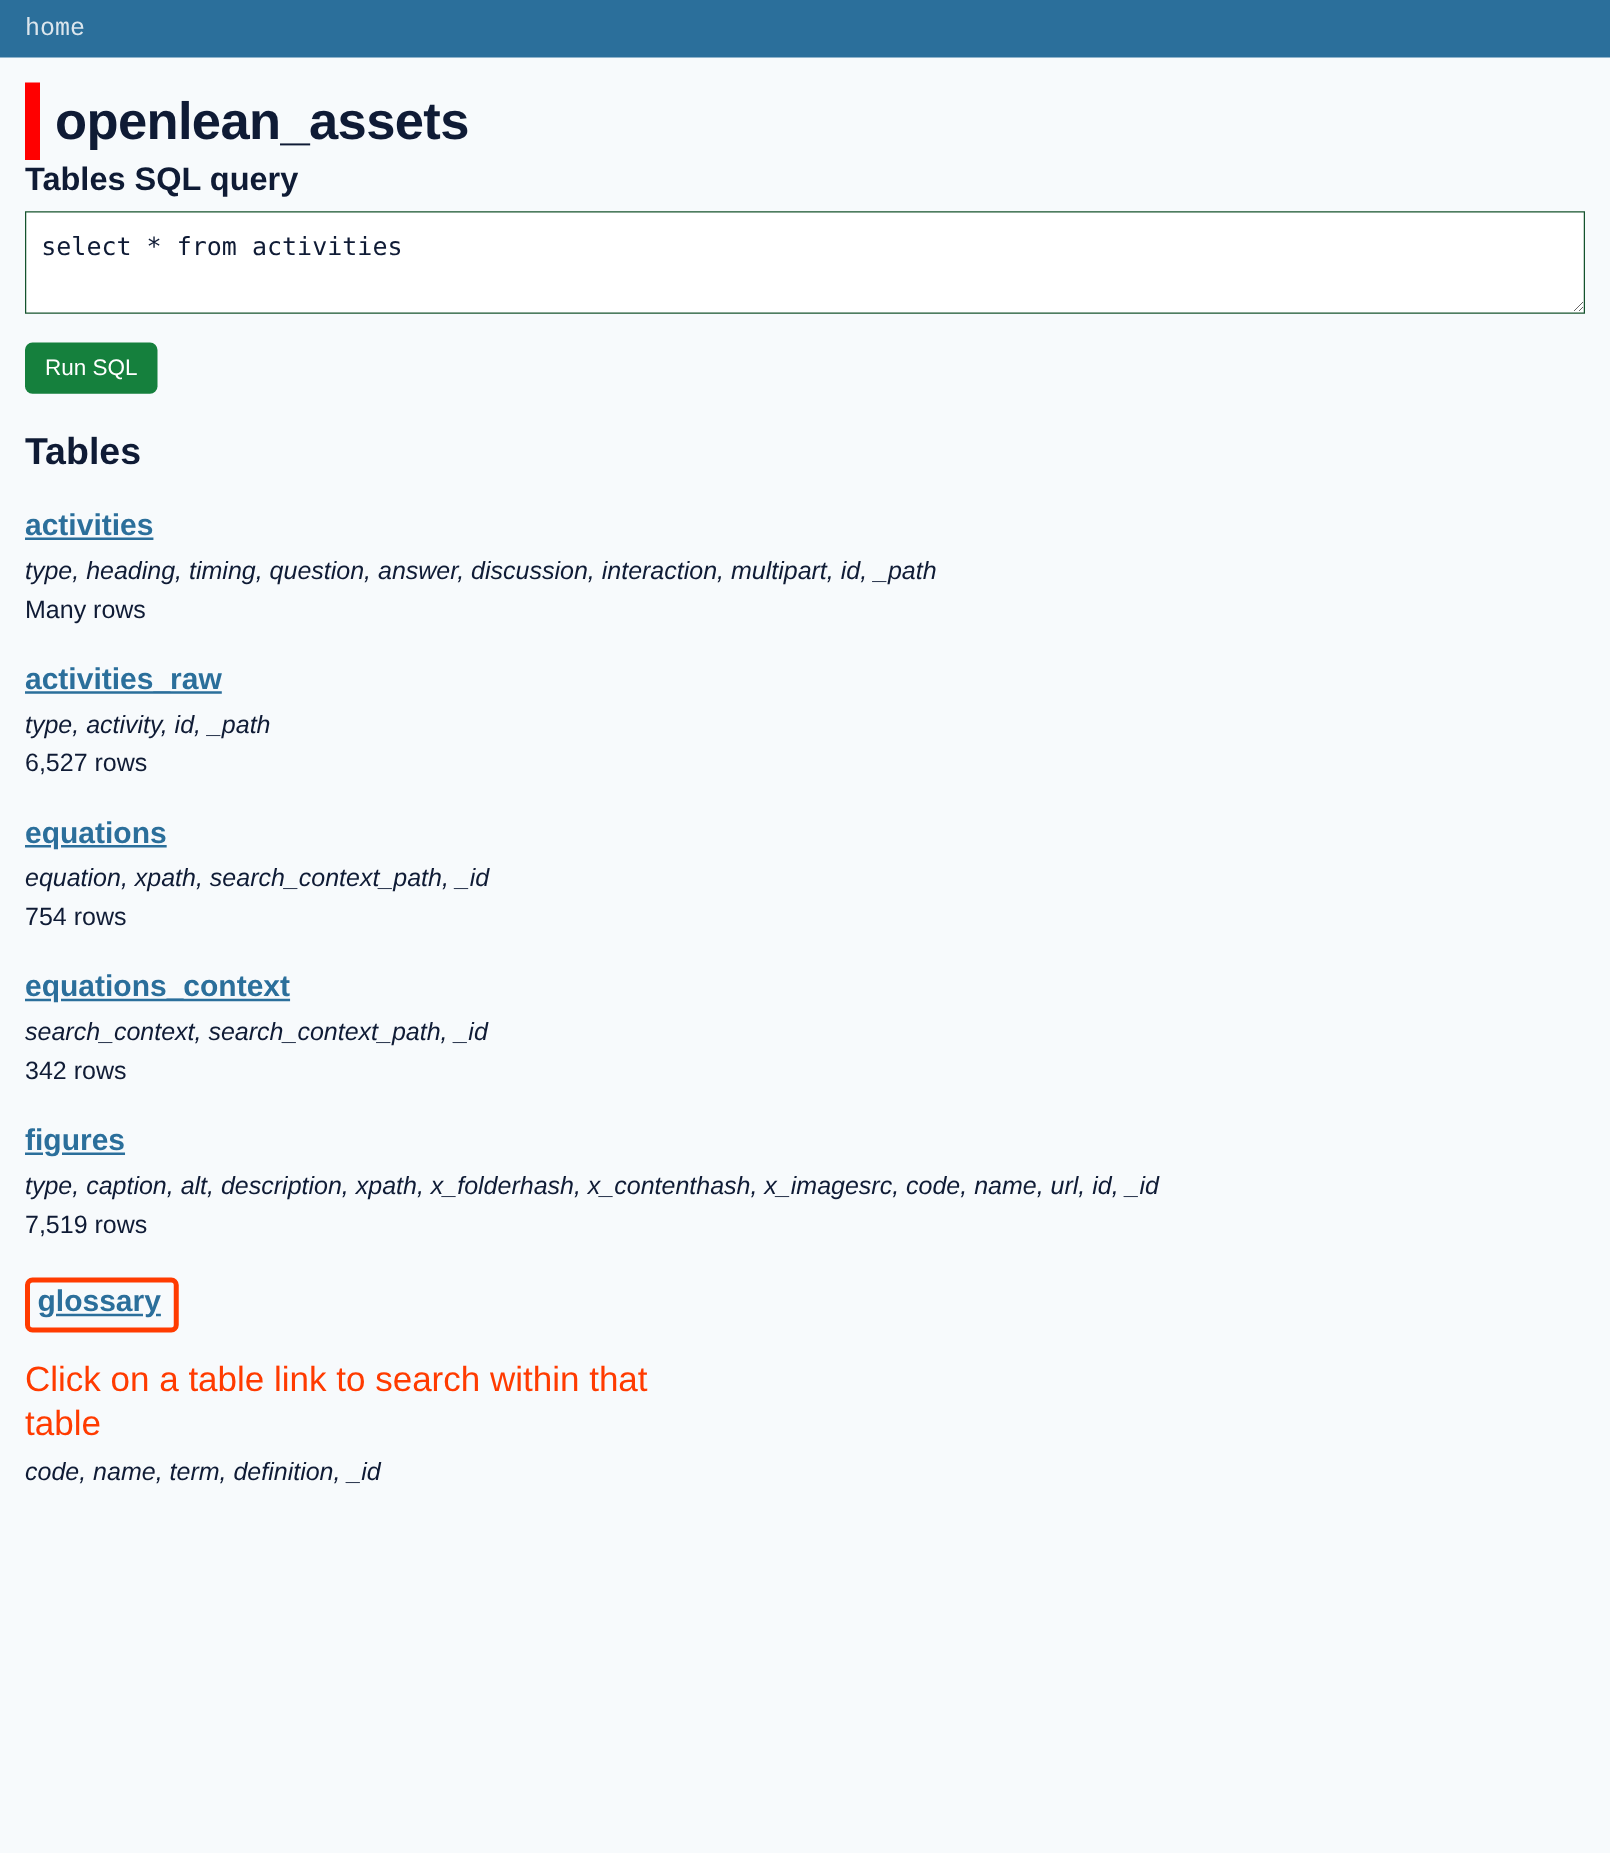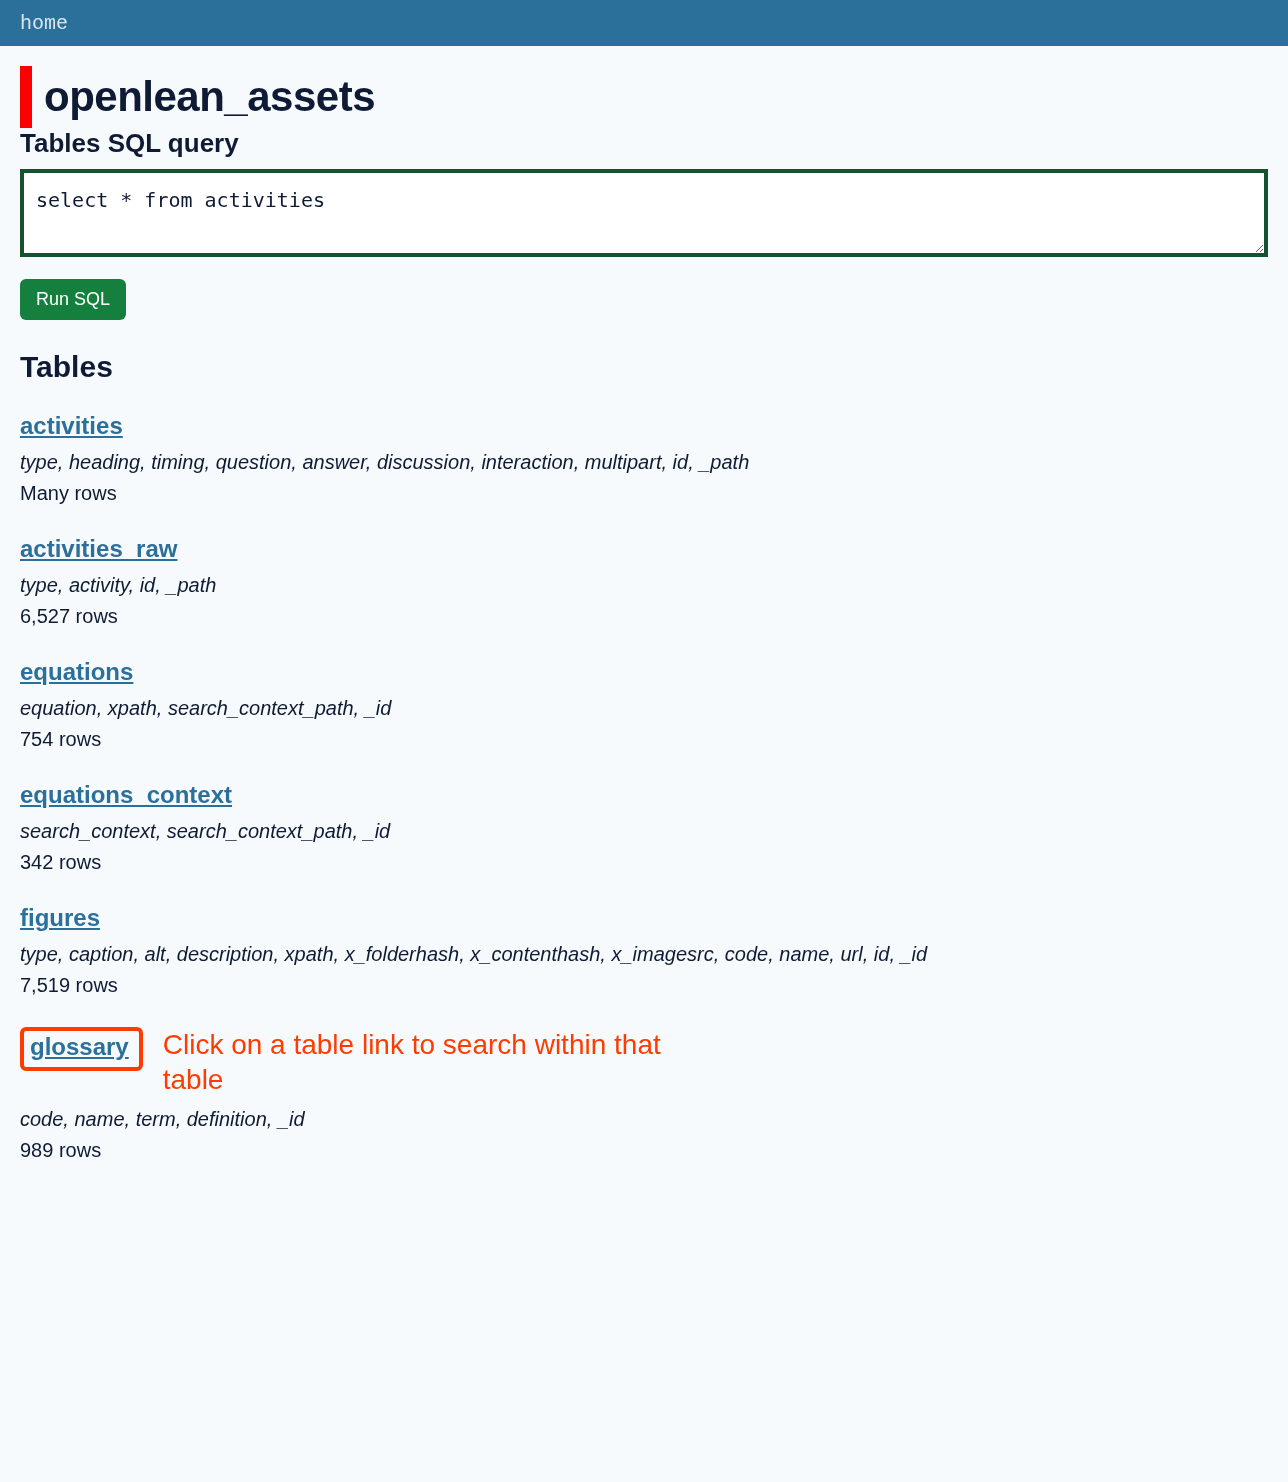--- a/index.html
+++ b/index.html
@@ -43,21 +43,21 @@
   }
   h2.section-title {
     font-size: 26px;
     font-weight: 700;
     color: #0f1b35;
     margin-bottom: 10px;
   }
   .sql-box {
     width: 100%;
     min-height: 78px;
-    border: 4px solid #14532d;
+    border: 1px solid #14532d;
     background: #ffffff;
     font-family: ui-monospace, SFMono-Regular, Menlo, Consolas, monospace;
     font-size: 20px;
     padding: 14px 12px;
     resize: vertical;
     color: #0f1b35;
     line-height: 1.3;
   }
   .run-btn {
     background: #15803d;
@@ -103,20 +103,21 @@
     border: 4px solid #ff3b00;
     border-radius: 6px;
     padding: 2px 10px 6px 6px;
     display: inline-block;
   }
   .annotation-row {
     display: flex;
     align-items: flex-start;
     gap: 20px;
     margin-bottom: 8px;
+    flex-direction: column;
   }
   .annotation-text {
     color: #ff3b00;
     font-size: 28px;
     line-height: 1.25;
     max-width: 500px;
   }
 </style>
 </head>
 <body>
@@ -147,17 +148,16 @@
       <div class="table-entry"><a href="#" class="table-link">activities_raw</a><br><div class="table-cols">type, activity, id, _path</div><div class="table-rows">6,527 rows</div></div>
       <div class="table-entry"><a href="#" class="table-link">equations</a><br><div class="table-cols">equation, xpath, search_context_path, _id</div><div class="table-rows">754 rows</div></div>
       <div class="table-entry"><a href="#" class="table-link">equations_context</a><br><div class="table-cols">search_context, search_context_path, _id</div><div class="table-rows">342 rows</div></div>
       <div class="table-entry"><a href="#" class="table-link">figures</a><br><div class="table-cols">type, caption, alt, description, xpath, x_folderhash, x_contenthash, x_imagesrc, code, name, url, id, _id</div><div class="table-rows">7,519 rows</div></div>
       <div class="table-entry">
         <div class="annotation-row">
           <span class="highlight-box"><a href="#" class="table-link" style="margin-bottom: 0px;">glossary</a></span>
           <div class="annotation-text">Click on a table link to search within that table</div>
         </div>
         <div class="table-cols">code, name, term, definition, _id</div>
-        <div class="table-rows">989 rows</div>
       </div>
     </div>
 
 </div>
 
 </body></html>

